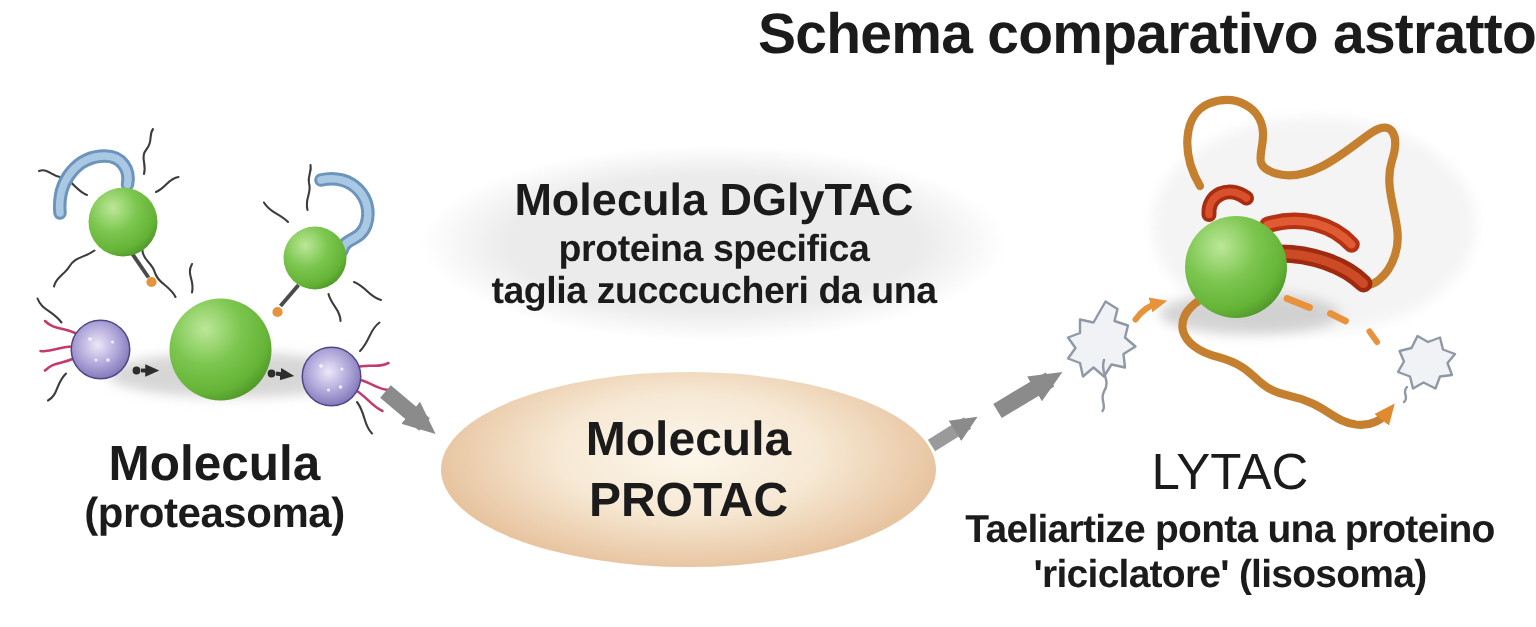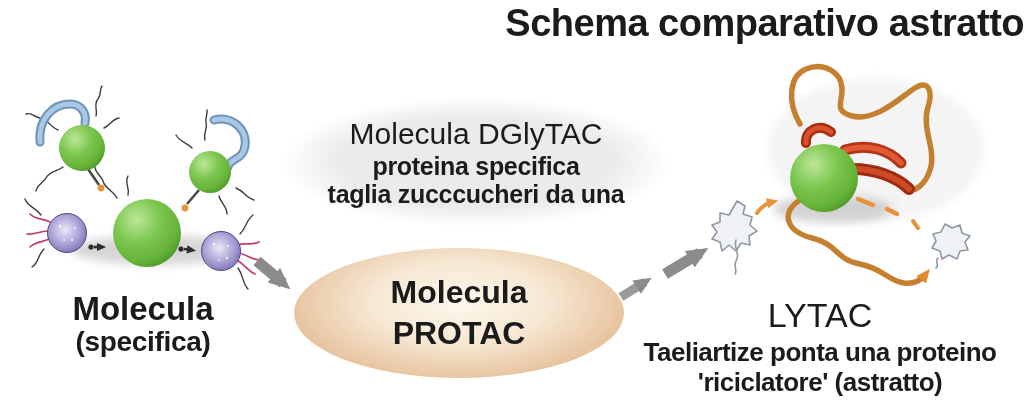--- a/index.html
+++ b/index.html
@@ -14,21 +14,21 @@
   .bubble { position:absolute; border-radius:50%; display:flex; flex-direction:column;
             align-items:center; justify-content:center; text-align:center; z-index:1; }
   .bubble.gray {
     left:281px; top:97px; width:390px; height:130px;
     background:radial-gradient(closest-side, #ebebeb 70%, rgba(235,235,235,0) 100%);
   }
   .bubble.tan {
     left:294px; top:248px; width:330px; height:130px;
     background:radial-gradient(ellipse at 50% 42%, #fdf7ec 0%, #f6e8d3 38%, #e6c09a 76%, #d5a378 100%);
   }
-  .b1 { font-size:30px; font-weight:400; line-height:1.2; }
+  .b1 { font-size:30px; font-weight:700; line-height:1.2; }
   .b2 { font-size:25px; font-weight:600; line-height:1.12; letter-spacing:-0.3px; }
   .p-line { font-size:32px; font-weight:600; line-height:1.28; }
   .side-label { position:absolute; text-align:center; z-index:3; }
   .left-label { left:14px; top:291px; width:258px; }
   .ll1 { font-size:33px; font-weight:600; line-height:1.1; }
   .ll2 { font-size:28px; font-weight:600; line-height:1.1; letter-spacing:-0.3px; }
   .right-label { left:616px; top:294px; width:408px; }
   .rl1 { font-size:34px; font-weight:400; line-height:1.25; }
   .rl2 { font-size:26px; font-weight:600; line-height:1.18; letter-spacing:-0.5px; white-space:nowrap; }
   svg.art { position:absolute; inset:0; z-index:2; pointer-events:none; }
@@ -46,27 +46,27 @@
     <div class="b2">taglia zucccucheri da una</div>
   </div>
 
   <div class="bubble tan">
     <div class="p-line">Molecula</div>
     <div class="p-line">PROTAC</div>
   </div>
 
   <div class="side-label left-label">
     <div class="ll1">Molecula</div>
-    <div class="ll2">(specifica)</div>
+    <div class="ll2">(proteasoma)</div>
   </div>
 
   <div class="side-label right-label">
     <div class="rl1">LYTAC</div>
     <div class="rl2">Taeliartize ponta una proteino</div>
-    <div class="rl2">'riciclatore' (astratto)</div>
+    <div class="rl2">'riciclatore' (lisosoma)</div>
   </div>
 
   <svg class="art" viewBox="0 0 1024 418">
     <defs>
       <radialGradient id="gGreen" cx="0.35" cy="0.3" r="0.78">
         <stop offset="0" stop-color="#bce798"></stop>
         <stop offset="0.45" stop-color="#7cc64f"></stop>
         <stop offset="0.8" stop-color="#64b336"></stop>
         <stop offset="1" stop-color="#4b9226"></stop>
       </radialGradient>

